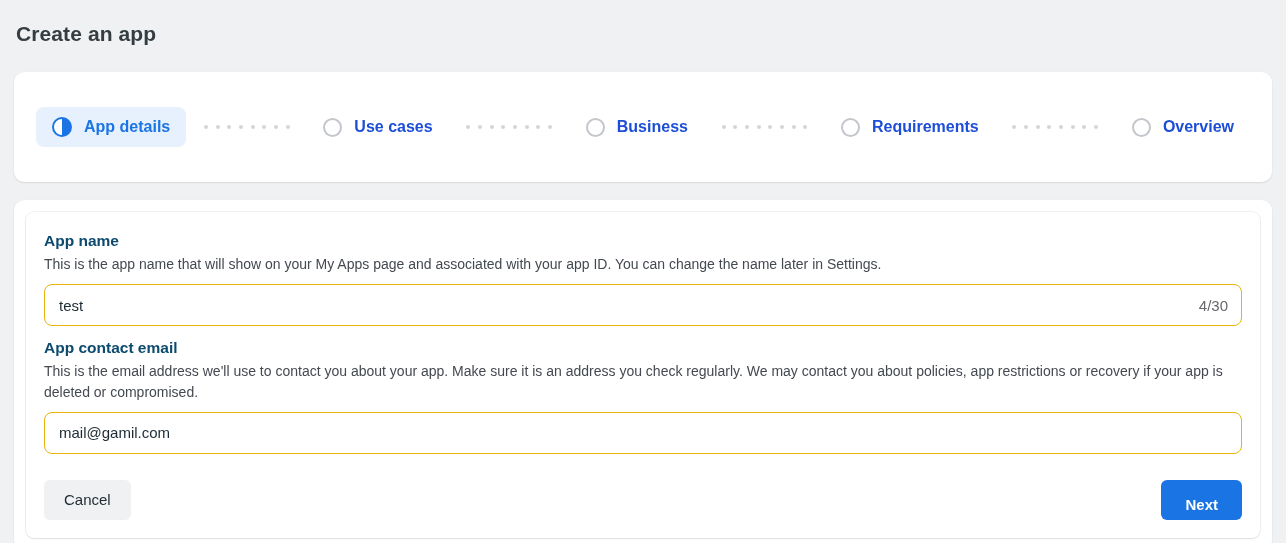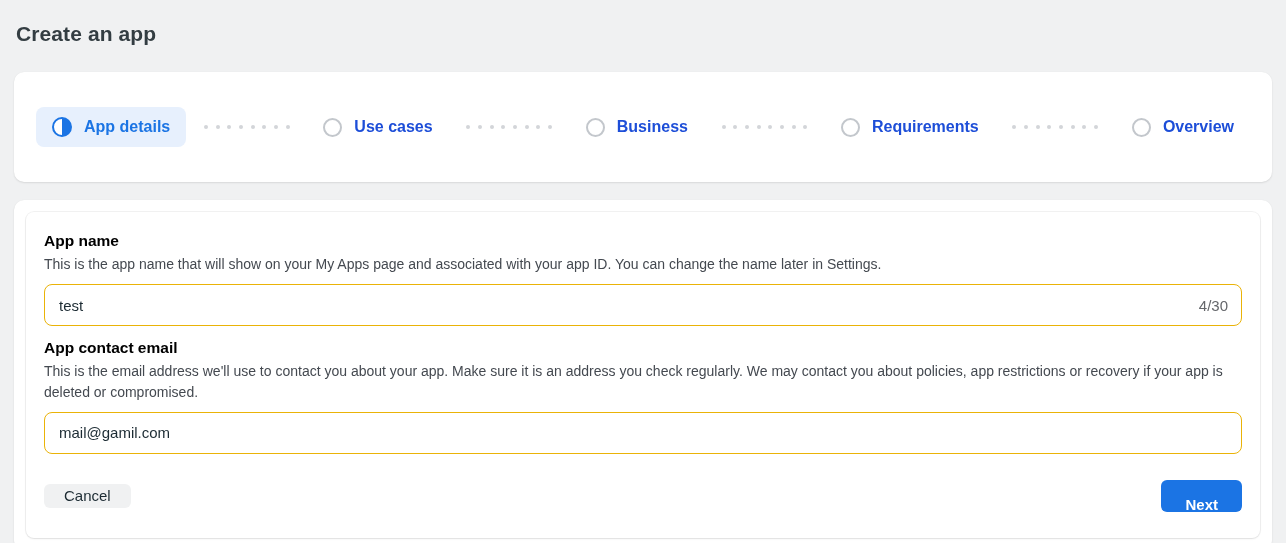--- a/index.html
+++ b/index.html
@@ -91,21 +91,21 @@
   .form-card-inner {
     background: #ffffff;
     border-radius: 8px;
     box-shadow: 0 0 0 1px rgba(0,0,0,0.05), 0 1px 2px rgba(0,0,0,0.08);
     padding: 20px 18px 18px 18px;
     height: 100%;
   }
   .field-label {
     font-size: 15.5px;
     font-weight: bold;
-    color: #000000;
+    color: #0c4a6e;
   }
   .field-desc {
     font-size: 14px;
     color: #444950;
     margin-top: 4px;
     line-height: 1.45;
     max-width: 1210px;
   }
   .input-wrap {
     position: relative;
@@ -137,21 +137,21 @@
     margin-top: 26px;
     display: flex;
     align-items: center;
     justify-content: space-between;
   }
   .btn {
     border: none;
     border-radius: 6px;
     font-family: "Liberation Sans", "DejaVu Sans", sans-serif;
     font-size: 15px;
-    height: 24px;
+    height: 40px;
     padding: 0 20px;
     cursor: pointer;
   }
   .btn-secondary {
     background: #f0f1f2;
     color: #1c2b33;
   }
   .btn-primary {
     background: #1b74e4;
     color: #ffffff;

